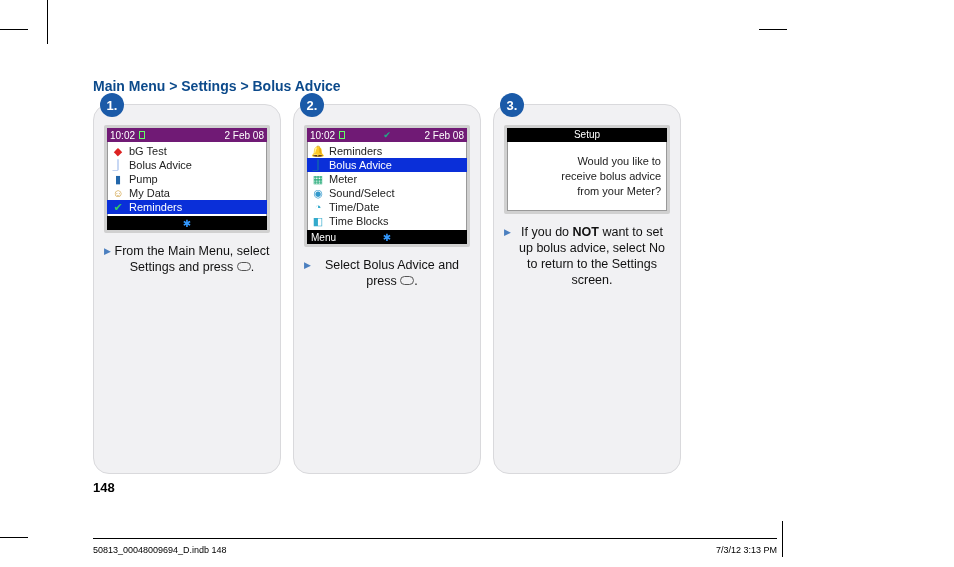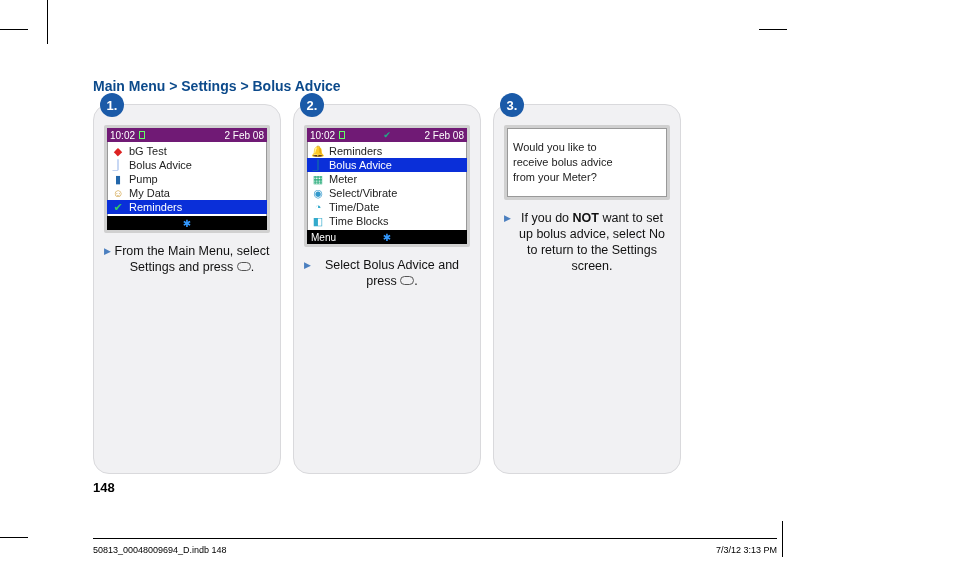--- a/index.html
+++ b/index.html
@@ -112,21 +112,21 @@
   .bottombar .bt { position:absolute; left:50%; transform:translateX(-50%); color:#39f; font-size:10px;}
 
   
   .setup-title {
     background:#000; color:#fff; text-align:center; font-size:10px; height:14px; line-height:14px;
   }
   .setup-body {
     padding: 12px 6px;
     font-family: Verdana, Arial, sans-serif;
     font-size:11px;
-    text-align:left;
+    text-align:right;
     line-height:1.35;
     min-height:64px;
   }
   .setup-soft {
     background:#000; color:#fff; font-size:10px; height:14px; display:flex; justify-content:space-between; padding:0 4px; align-items:center;
   }
 
   .instructions {
     font-family: "Helvetica Neue", Arial, sans-serif;
     font-size:12.5px;
@@ -247,21 +247,21 @@
           <li class="sel">
               <span class="ic" style="color:#2c5;">⏌</span>
               <span>Bolus Advice</span>
             </li>
           <li>
               <span class="ic" style="color:#2a7;">▦</span>
               <span>Meter</span>
             </li>
           <li>
               <span class="ic" style="color:#39c;">◉</span>
-              <span>Select/Vibrate</span>
+              <span>Sound/Select</span>
             </li>
           <li>
               <span class="ic" style="color:#3ac;">◔</span>
               <span>Time/Date</span>
             </li>
           <li>
               <span class="ic" style="color:#3ac;">◧</span>
               <span>Time Blocks</span>
             </li>
         </ul>
@@ -271,20 +271,21 @@
         </div>
       </div>
       <div class="instructions">
         <p><span>Select Bolus Advice and press </span><span class="keycap"></span>.</p>
       </div>
     </div>
 
     <div class="panel">
       <div class="step-marker">3.</div>
       <div class="screen">
+        <div class="setup-title">Setup</div>
         <div class="setup-body">
           <span>Would you like to</span><br>
           <span>receive bolus advice</span><br>
           <span>from your Meter?</span>
         </div>
       </div>
       <div class="instructions">
         <p>
           <span>If you do </span><b>NOT</b><span> want to set up bolus advice, select No to return to the Settings screen.</span>
         </p>

